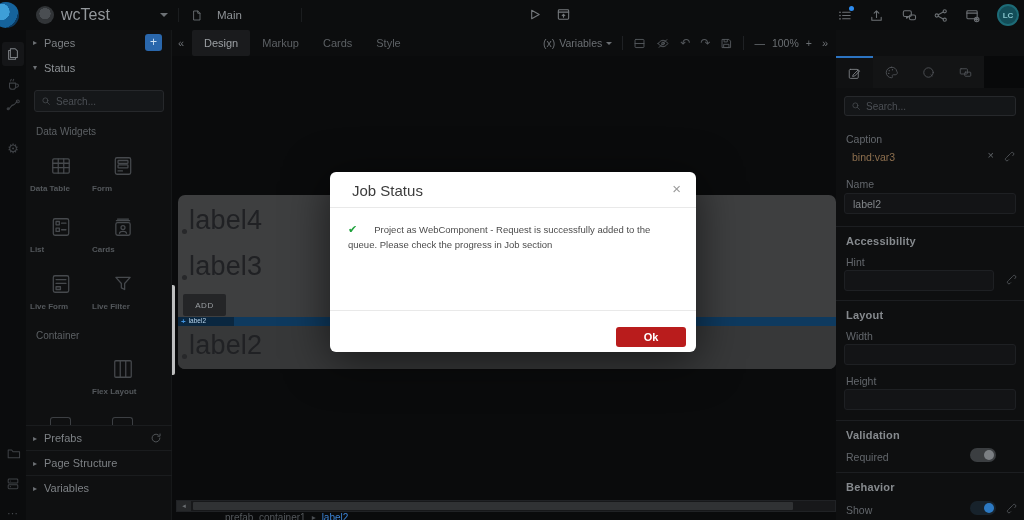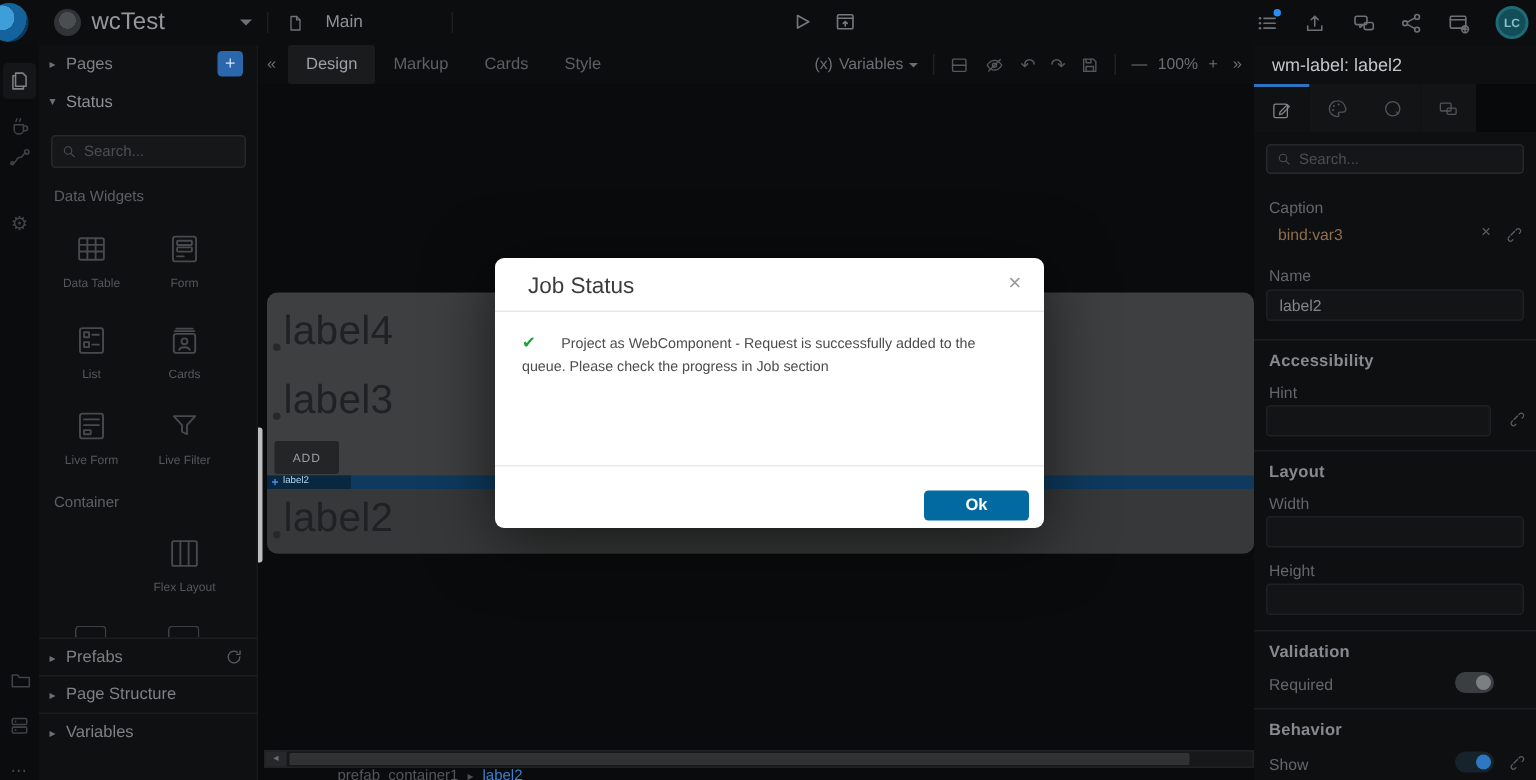--- a/index.html
+++ b/index.html
@@ -43,21 +43,21 @@
   .acc-row .alabel{font-size:11px;color:#7d8185;}
   .pages-row{top:0;border-top:none;}
   .widgets-row{top:25px;border-top:none;}
   .add-page-btn{position:absolute;left:119px;top:4px;width:17px;height:17px;background:#2a67ac;border-radius:3px;
         color:#cfe2f4;font-size:12px;line-height:16px;text-align:center;}
   .sb-search{position:absolute;left:8px;top:60px;width:130px;height:22px;background:#151719;border:1px solid #26282b;
         border-radius:3px;display:flex;align-items:center;padding:0 6px;gap:5px;color:#4b4f54;}
   .sb-search input{flex:1;min-width:0;background:transparent;border:none;outline:none;color:#84888c;font-size:10px;font-family:inherit;}
   .sb-search input::placeholder{color:#4b4f54;}
   .group-title{position:absolute;left:10px;font-size:10px;color:#5c6064;}
-  .wcell{position:absolute;width:62px;text-align:center;color:#46494d;}
+  .wcell{position:absolute;width:62px;text-align:left;color:#46494d;font-weight:bold;}
   .wcell .wic{display:flex;justify-content:center;margin-bottom:7px;}
   .wcell .wlabel{font-size:8px;color:#54585c;}
   .wstub{position:absolute;width:21px;height:8px;border:1.1px solid #3c3f43;border-bottom:none;border-radius:3px 3px 0 0;}
   .refresh-ic{position:absolute;right:10px;top:6px;color:#5a5e62;}
 
   
   .toolbar2{position:absolute;left:172px;top:30px;width:664px;height:26px;background:#0c0d0e;}
   .collapse-l{position:absolute;left:6px;top:0;height:26px;line-height:26px;font-size:11px;color:#6d7175;}
   .dtabs{position:absolute;left:20px;top:0;height:26px;display:flex;}
   .dtab{height:26px;line-height:26px;padding:0 12px;font-size:11px;color:#5c6064;}
@@ -116,21 +116,21 @@
 
   
   .dialog{position:absolute;left:330px;top:172px;width:366px;height:180px;background:#ffffff;border-radius:6px;
         box-shadow:0 8px 45px rgba(0,0,0,.6);z-index:50;}
   .dlg-head{position:relative;height:36px;border-bottom:1px solid #e9e9e9;}
   .dlg-title{position:absolute;left:22px;top:10px;font-size:15px;color:#3c3c3c;font-weight:500;}
   .dlg-close{position:absolute;right:15px;top:8px;font-size:15px;color:#9b9b9b;}
   .dlg-body{padding:13px 16px 0 18px;font-size:9.5px;color:#4c4c4c;line-height:1.5;}
   .dlg-check{color:#1fa23c;font-size:11px;margin-right:17px;}
   .dlg-foot{position:absolute;left:0;right:0;bottom:0;height:42px;border-top:1px solid #e9e9e9;}
-  .ok-btn{position:absolute;right:10px;top:16px;width:70px;height:20px;background:#0369a1;border:none;border-radius:3px;
+  .ok-btn{position:absolute;right:10px;top:16px;width:70px;height:20px;background:#b91c1c;border:none;border-radius:3px;
         color:#fff;font-size:11px;font-weight:bold;font-family:inherit;}
 </style>
 </head>
 <body>
 
 <div class="app">
 
   <div class="topbar">
     <div class="logo"></div>
     <div class="user-avatar"></div>
@@ -437,21 +437,20 @@
       <span class="hs-thumb"></span>
     </div>
     <div class="breadcrumb">
       <span class="bc-parent">prefab_container1</span>
       <span class="bc-sep">▸</span>
       <span class="bc-child">label2</span>
     </div>
   </div>
 
   <div class="inspector">
-    <div class="insp-title">wm-label: label2</div>
     <div class="insp-tabs">
       <span class="itab active">
           <svg class="ic" width="15" height="15" viewBox="0 0 20 20">
             <rect x="3" y="4.5" width="12" height="12" rx="1.5"></rect>
             <path d="M8.5 11.5 15 5l1.8 1.8-6.5 6.5-2.3.5z"></path>
           </svg>
         </span>
       <span class="itab">
           <svg class="ic" width="15" height="15" viewBox="0 0 20 20">
             <path d="M10 3a7 7 0 1 0 0 14c1.5 0 1.7-1.1 1.1-1.9-.7-1 .2-2.1 1.5-2.1H15a2.7 2.7 0 0 0 2-4.6A7 7 0 0 0 10 3z"></path>

